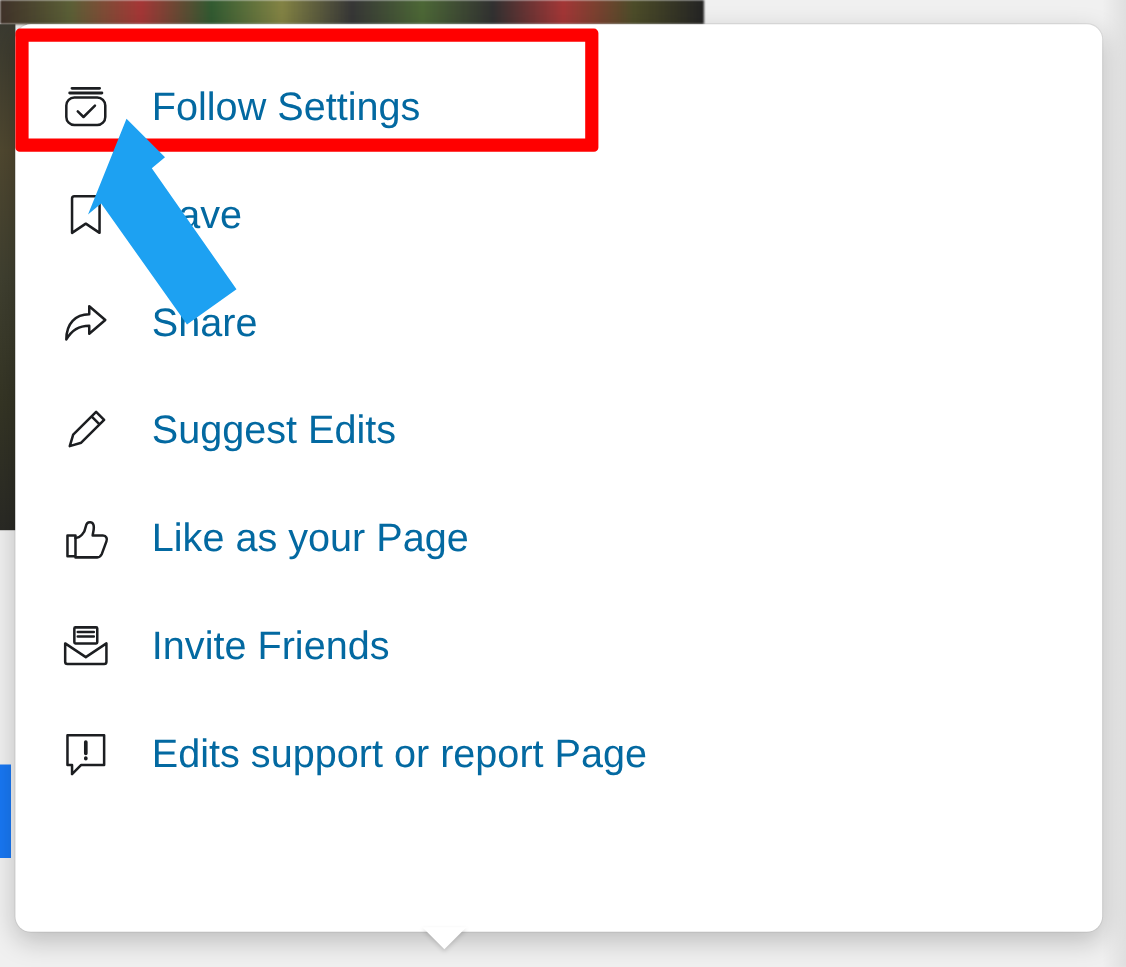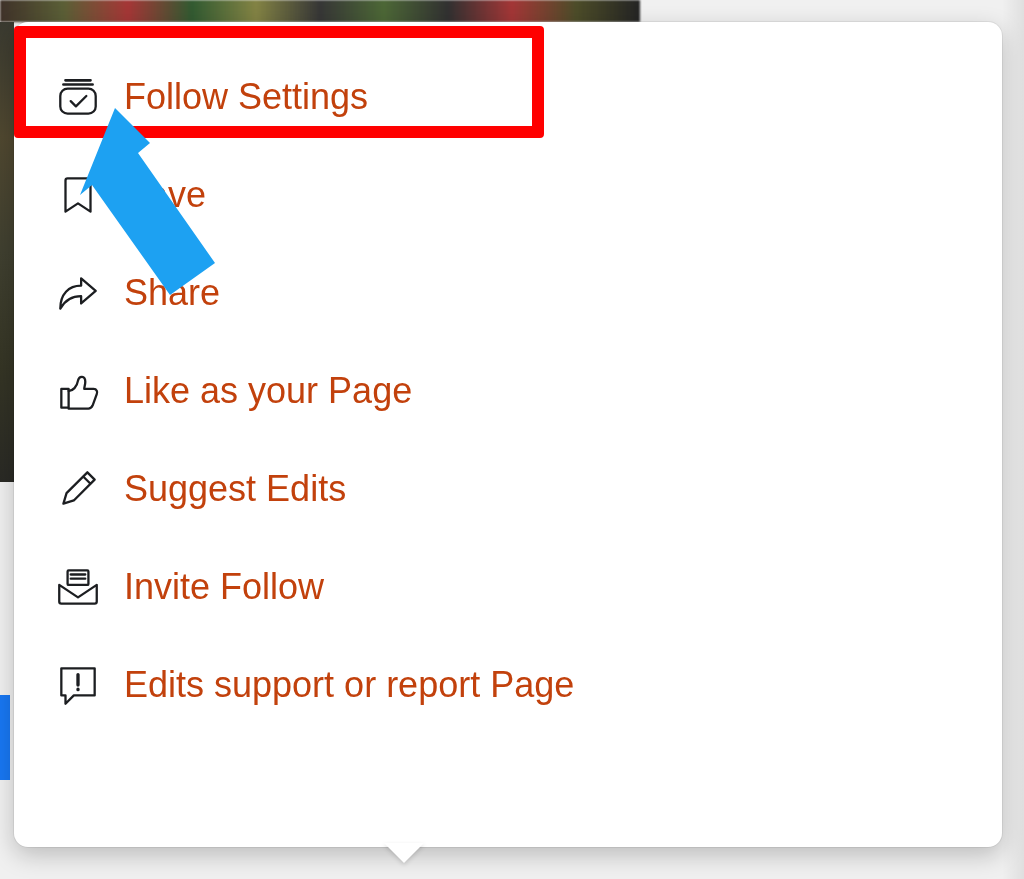--- a/index.html
+++ b/index.html
@@ -86,23 +86,23 @@
   .icon-slot svg {
     width: 50px;
     height: 50px;
     stroke: #1c1e21;
     stroke-width: 2.2;
     fill: none;
     stroke-linecap: round;
     stroke-linejoin: round;
   }
   .label {
-    margin-left: 16px;
+    margin-left: 30px;
     font-size: 36px;
-    color: #c2410c;
+    color: #0369a1;
     white-space: nowrap;
   }
   .highlight-box {
     position: absolute;
     left: 14px;
     top: 26px;
     width: 530px;
     height: 112px;
     border: 12px solid #ff0000;
     border-radius: 4px;
@@ -164,45 +164,45 @@
         <svg viewBox="0 0 48 48">
           <path d="M27 10 l14 12 l-14 12 v-7 c-10 0 -16 5 -20 12 c0 -14 8 -22 20 -22 z"></path>
         </svg>
       </span>
       <span class="label">Share</span>
     </li>
 
     <li class="menu-item">
       <span class="icon-slot">
         <svg viewBox="0 0 48 48">
+          <path d="M10 38 l3 -10 l20 -20 l7 7 l-20 20 z M29 12 l7 7"></path>
+        </svg>
+      </span>
+      <span class="label">Suggest Edits</span>
+    </li>
+
+    <li class="menu-item">
+      <span class="icon-slot">
+        <svg viewBox="0 0 48 48">
           <path d="M8 22 h7 v18 h-7 z"></path>
           <path d="M15 24 c4 0 8 -4 9 -10 c1 -5 7 -5 7 1 c0 3 -1 5 -1 7 h9 c3 0 4 3 3 5 l-4 11 c-1 2 -2 3 -4 3 h-19"></path>
         </svg>
       </span>
       <span class="label">Like as your Page</span>
-    </li>
-
-    <li class="menu-item">
-      <span class="icon-slot">
-        <svg viewBox="0 0 48 48">
-          <path d="M10 38 l3 -10 l20 -20 l7 7 l-20 20 z M29 12 l7 7"></path>
-        </svg>
-      </span>
-      <span class="label">Suggest Edits</span>
     </li>
 
     <li class="menu-item">
       <span class="icon-slot">
         <svg viewBox="0 0 48 48">
           <rect x="14" y="8" width="20" height="14" rx="1"></rect>
           <path d="M17 12 h14 M17 16 h14"></path>
           <path d="M6 22 l18 12 l18 -12 v16 a2 2 0 0 1 -2 2 h-32 a2 2 0 0 1 -2 -2 z"></path>
         </svg>
       </span>
-      <span class="label">Invite Follow</span>
+      <span class="label">Invite Friends</span>
     </li>
 
 
     <li class="menu-item">
       <span class="icon-slot">
         <svg viewBox="0 0 48 48">
           <path d="M8 8 h32 v26 h-20 l-8 8 v-8 h-4 z"></path>
           <path d="M24 14 v10 M24 28 v0.5" stroke-width="3.2"></path>
         </svg>
       </span>

